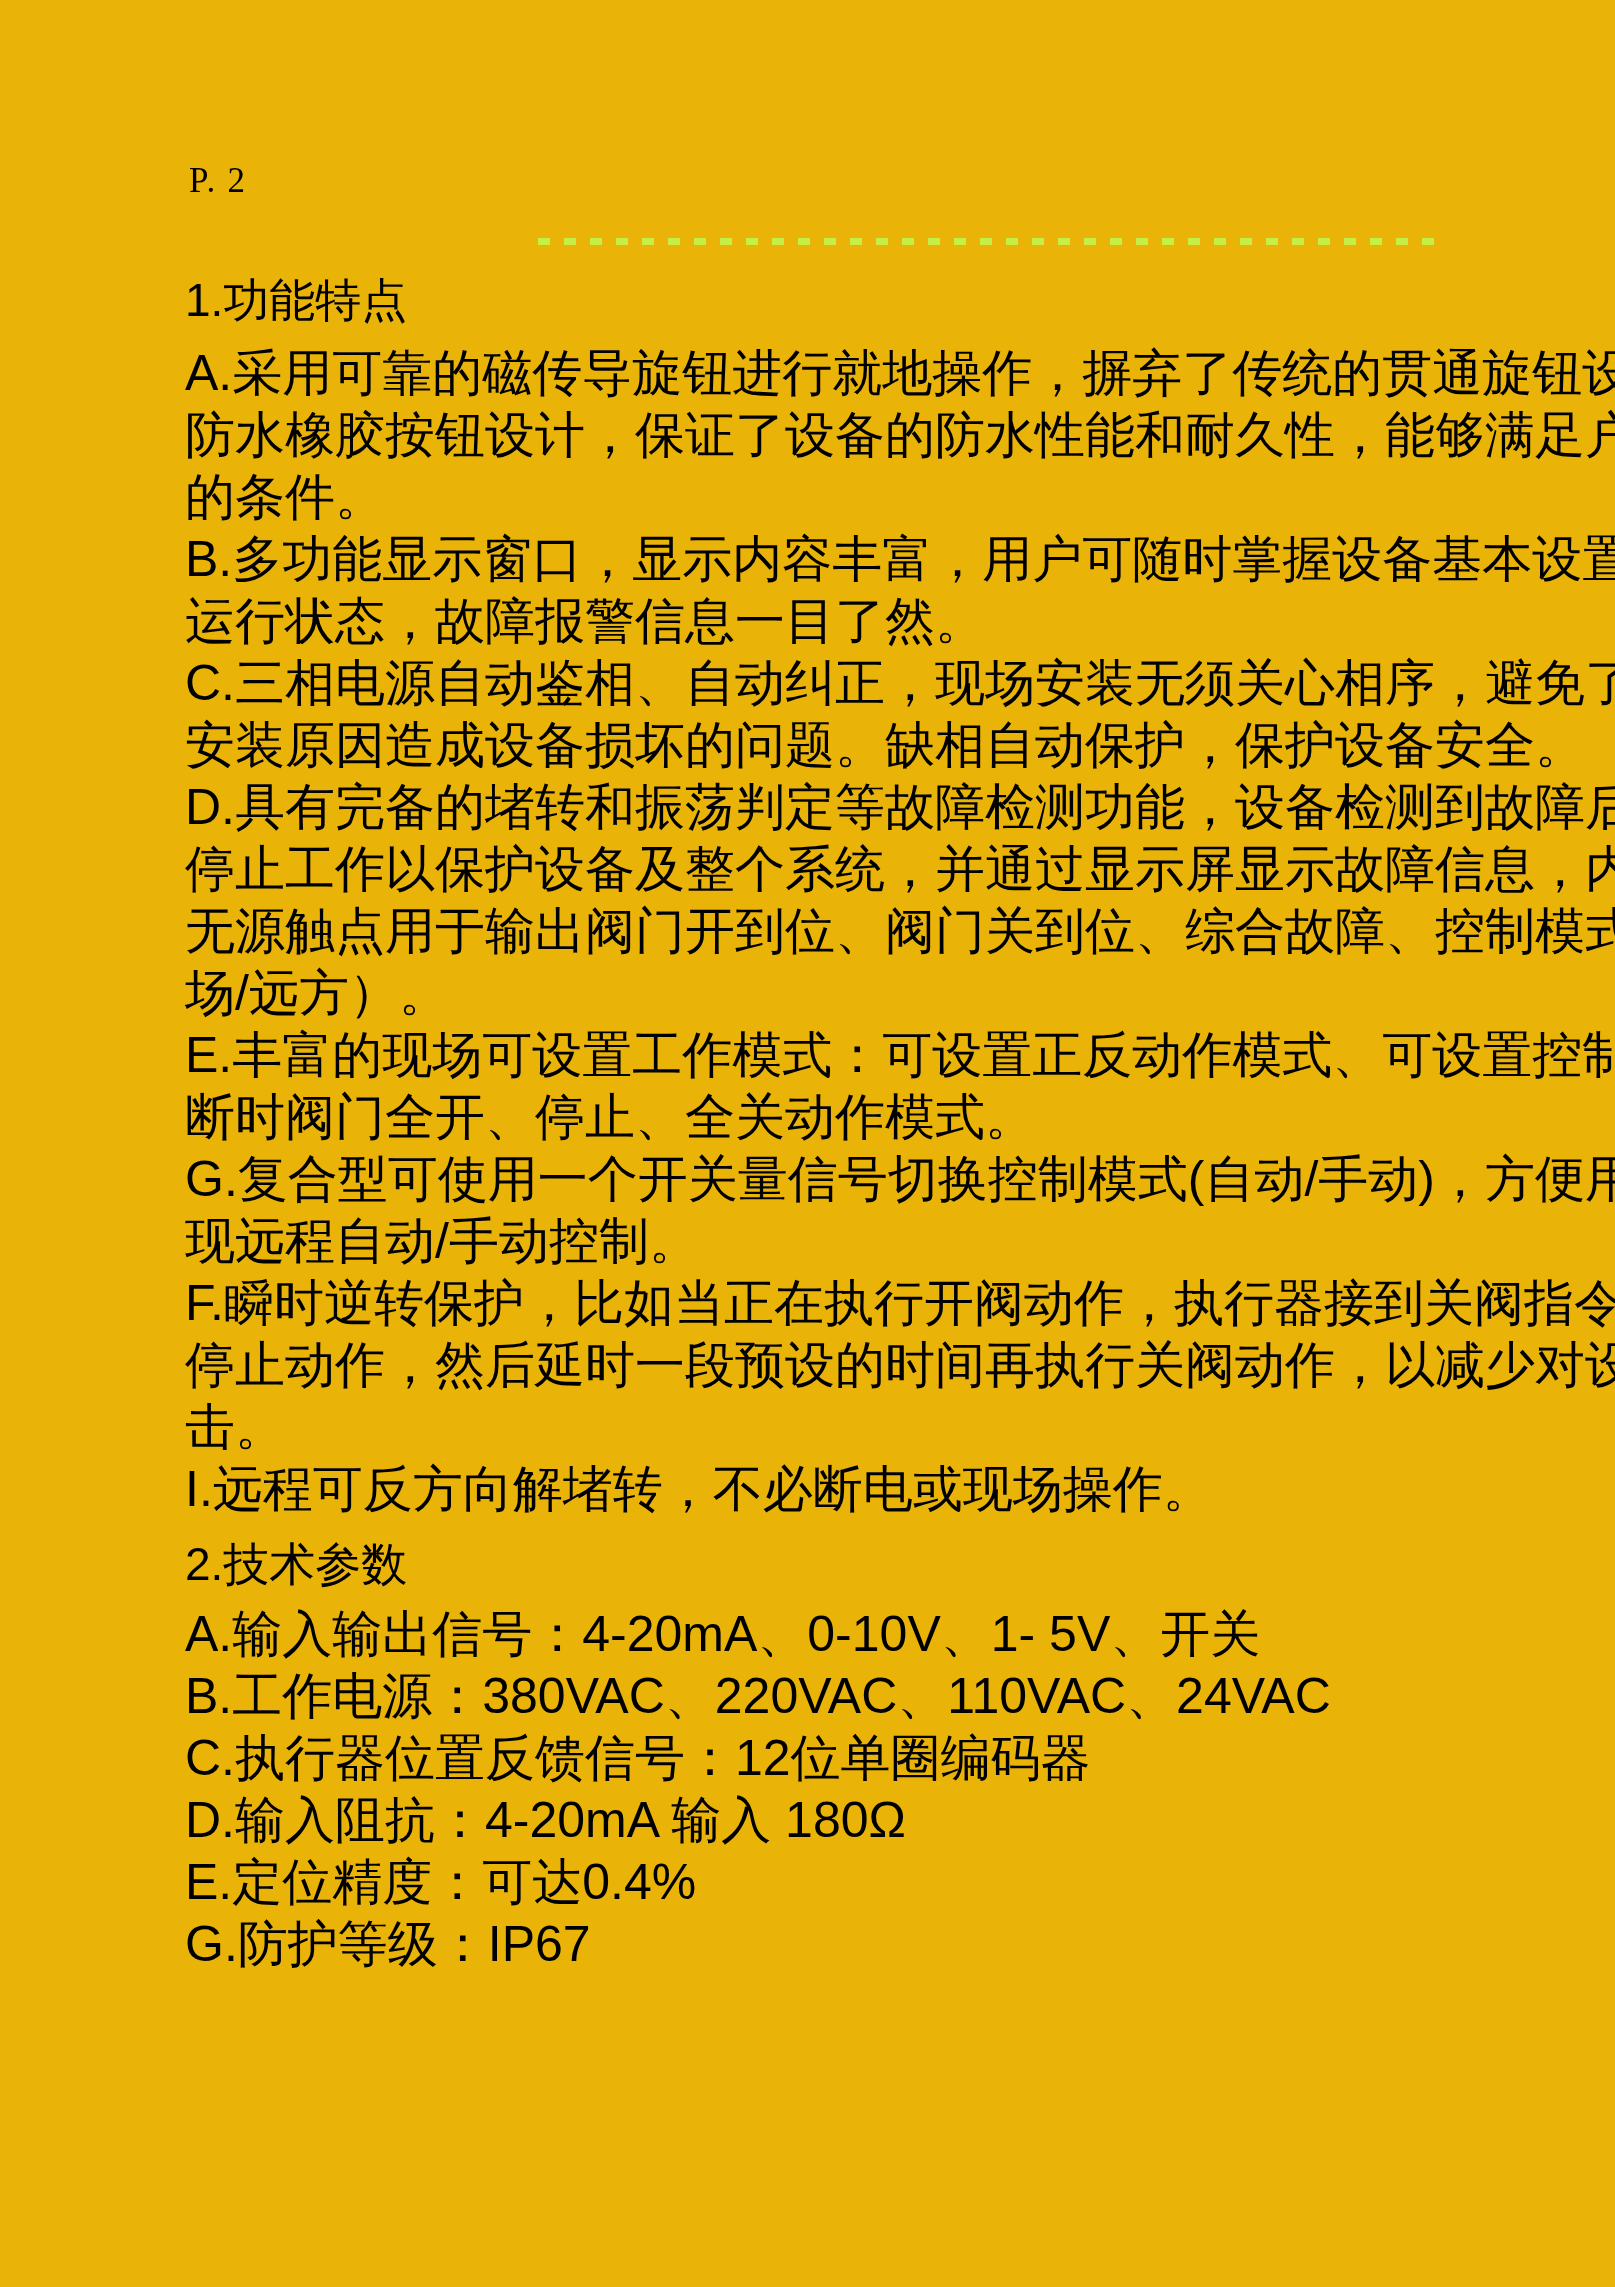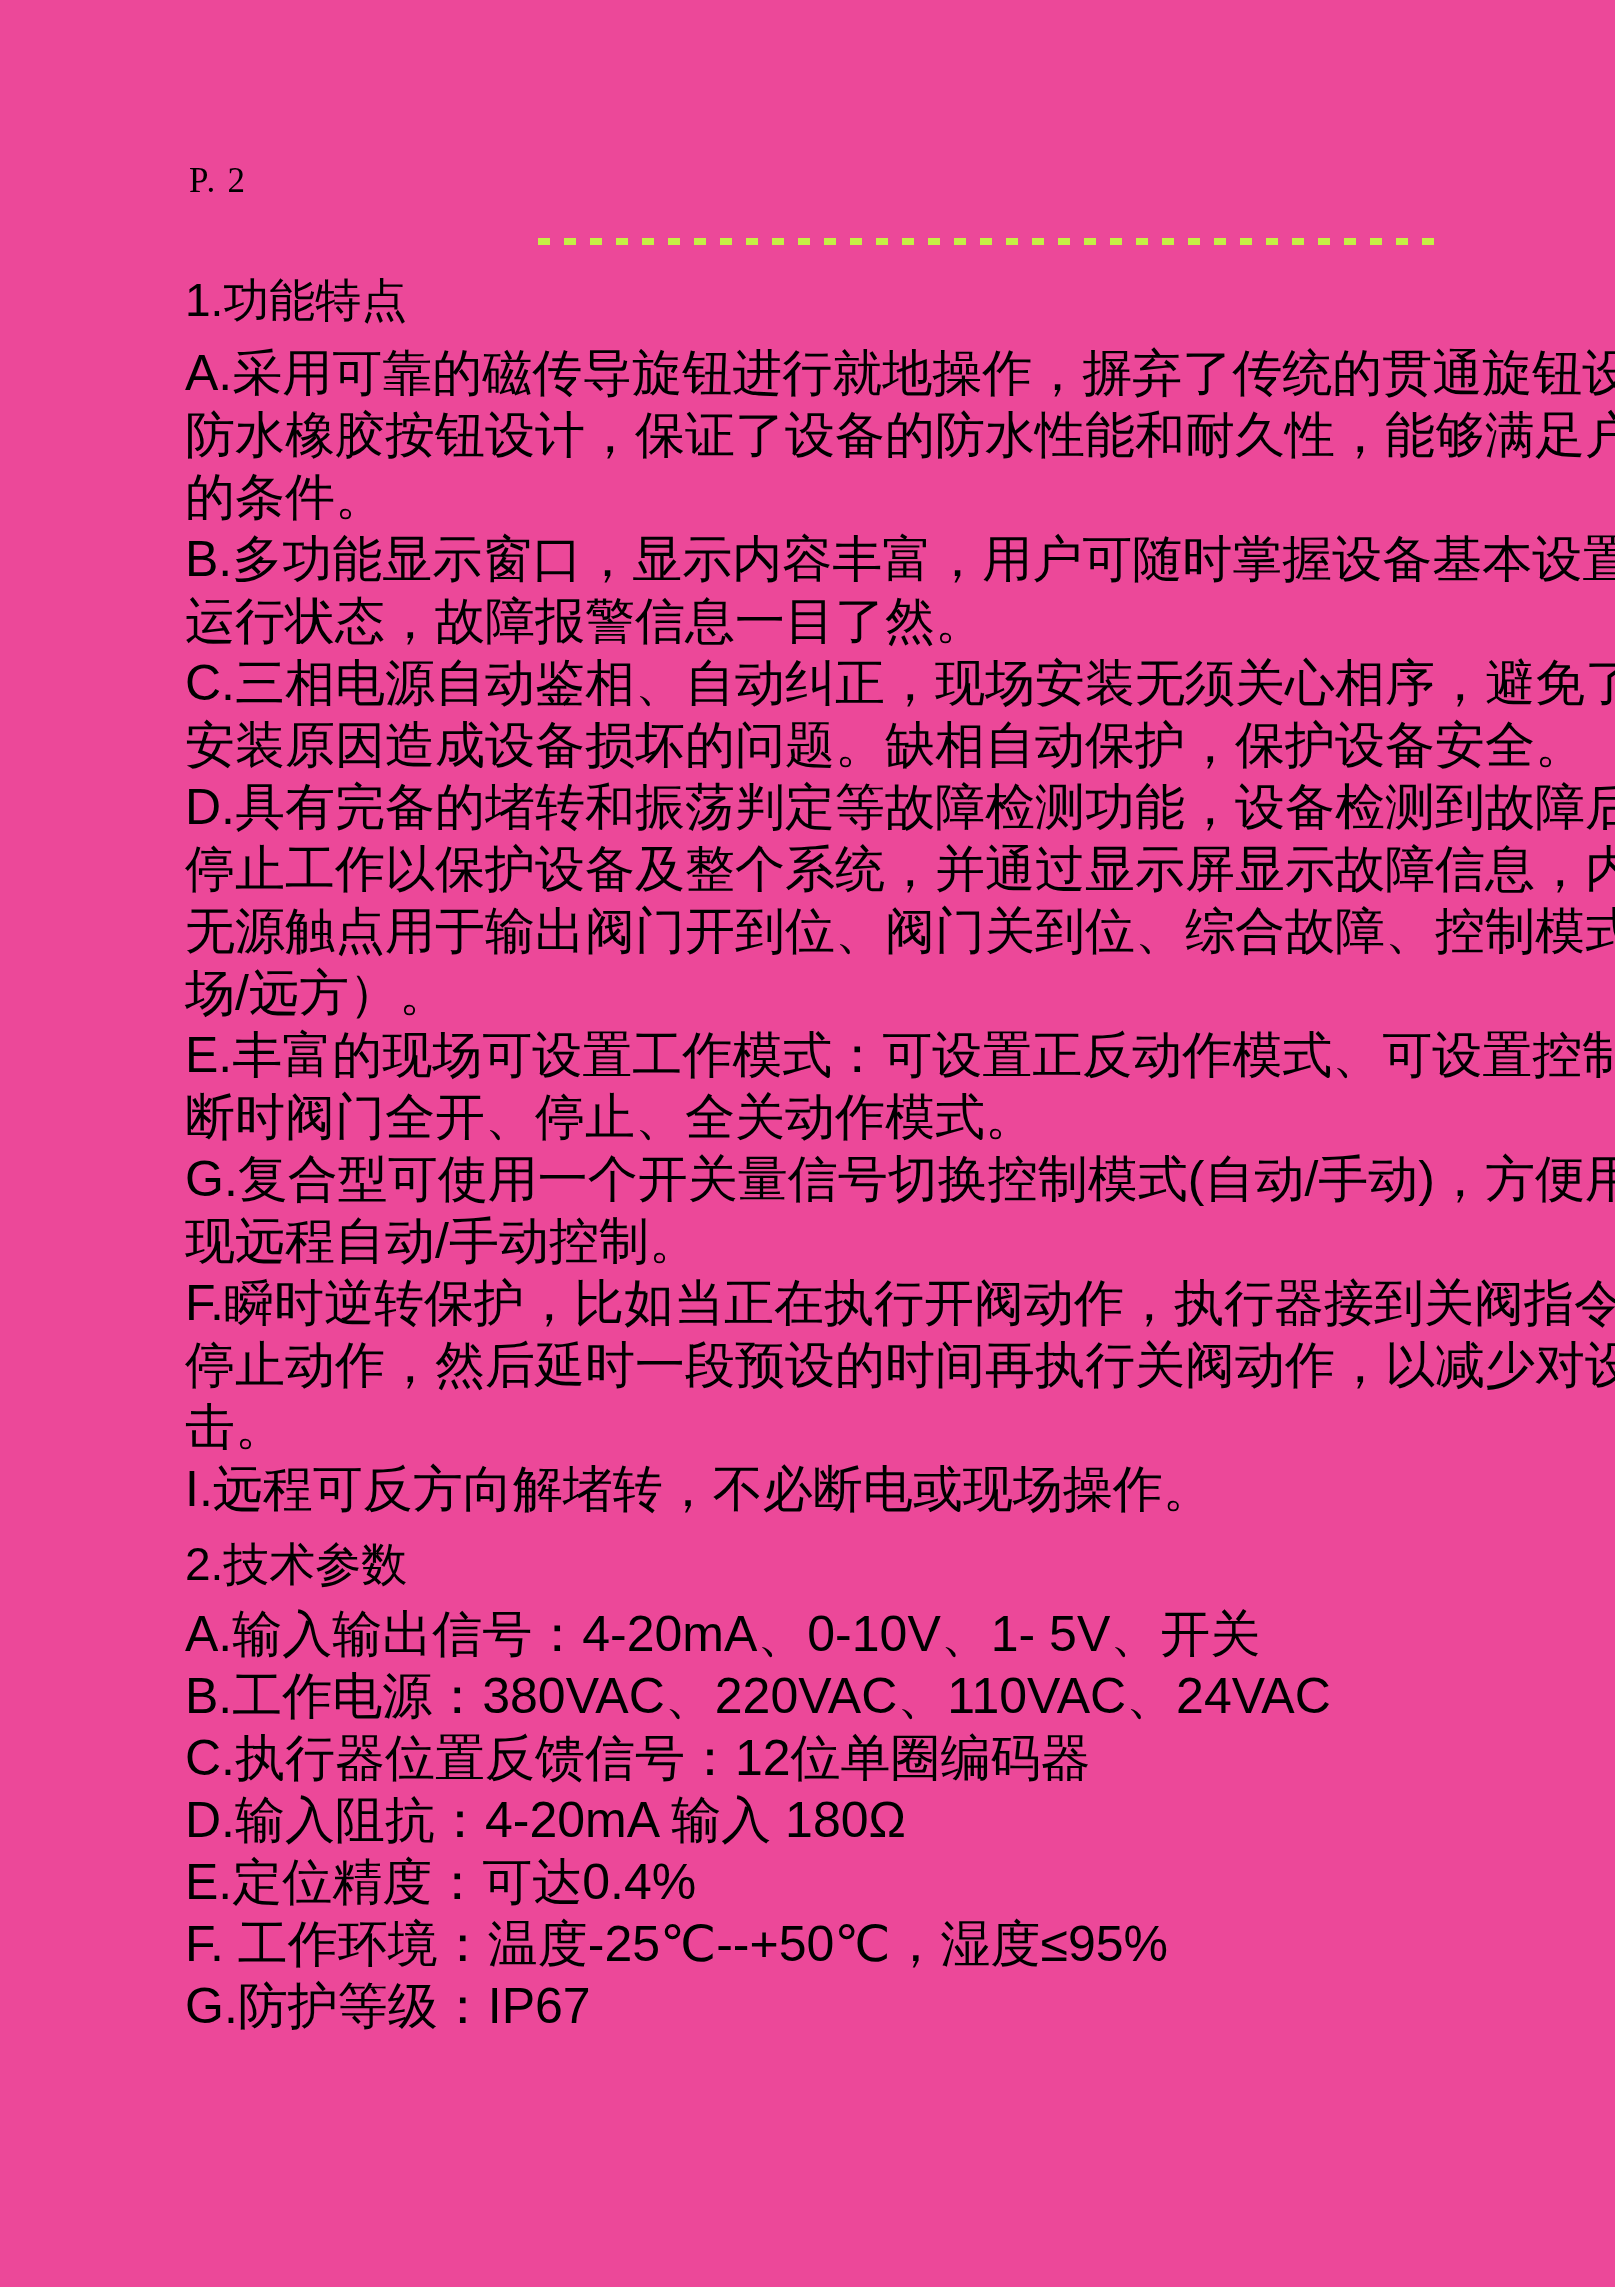--- a/index.html
+++ b/index.html
@@ -4,21 +4,21 @@
 <style>
   html, body {
     margin: 0;
     padding: 0;
     background: #ffffff;
   }
   .page {
     position: relative;
     width: 1615px;
     height: 2288px;
-    background: #ec4899;
+    background: #eab308;
     color: #000000;
     font-family: "Liberation Sans", "DejaVu Sans", sans-serif;
     overflow: hidden;
   }
   .page-number {
     position: absolute;
     left: 189px;
     top: 162px;
     font-family: "Liberation Serif", "DejaVu Serif", serif;
     font-size: 35px;
@@ -103,18 +103,17 @@
 击。</p>
     <p class="para">I.远程可反方向解堵转，不必断电或现场操作。</p>
 
     <h2 class="sec-heading second">2.技术参数</h2>
 
     <p class="spec first">A.输入输出信号：4-20mA、0-10V、1- 5V、开关</p>
     <p class="spec">B.工作电源：380VAC、220VAC、110VAC、24VAC</p>
     <p class="spec">C.执行器位置反馈信号：12位单圈编码器</p>
     <p class="spec">D.输入阻抗：4-20mA 输入 180Ω</p>
     <p class="spec">E.定位精度：可达0.4%</p>
-    <p class="spec">F. 工作环境：温度-25℃--+50℃，湿度≤95%</p>
     <p class="spec">G.防护等级：IP67</p>
 
   </div>
 </div>
 
 
 </body></html>

